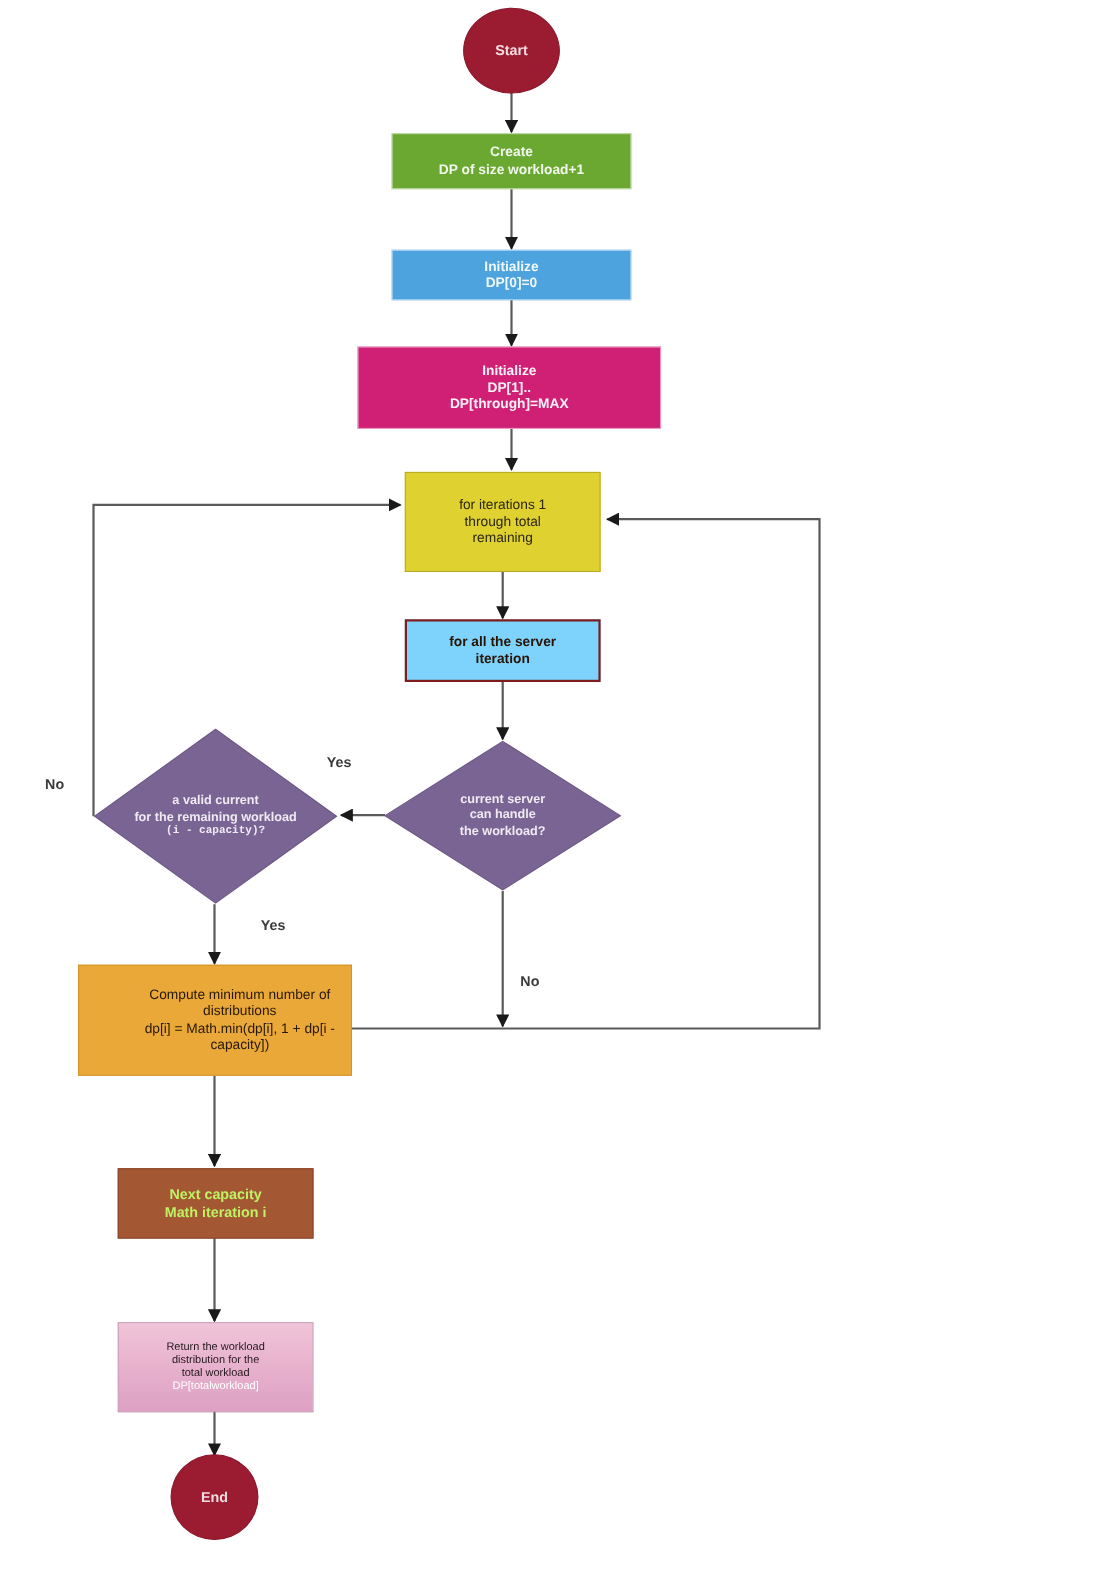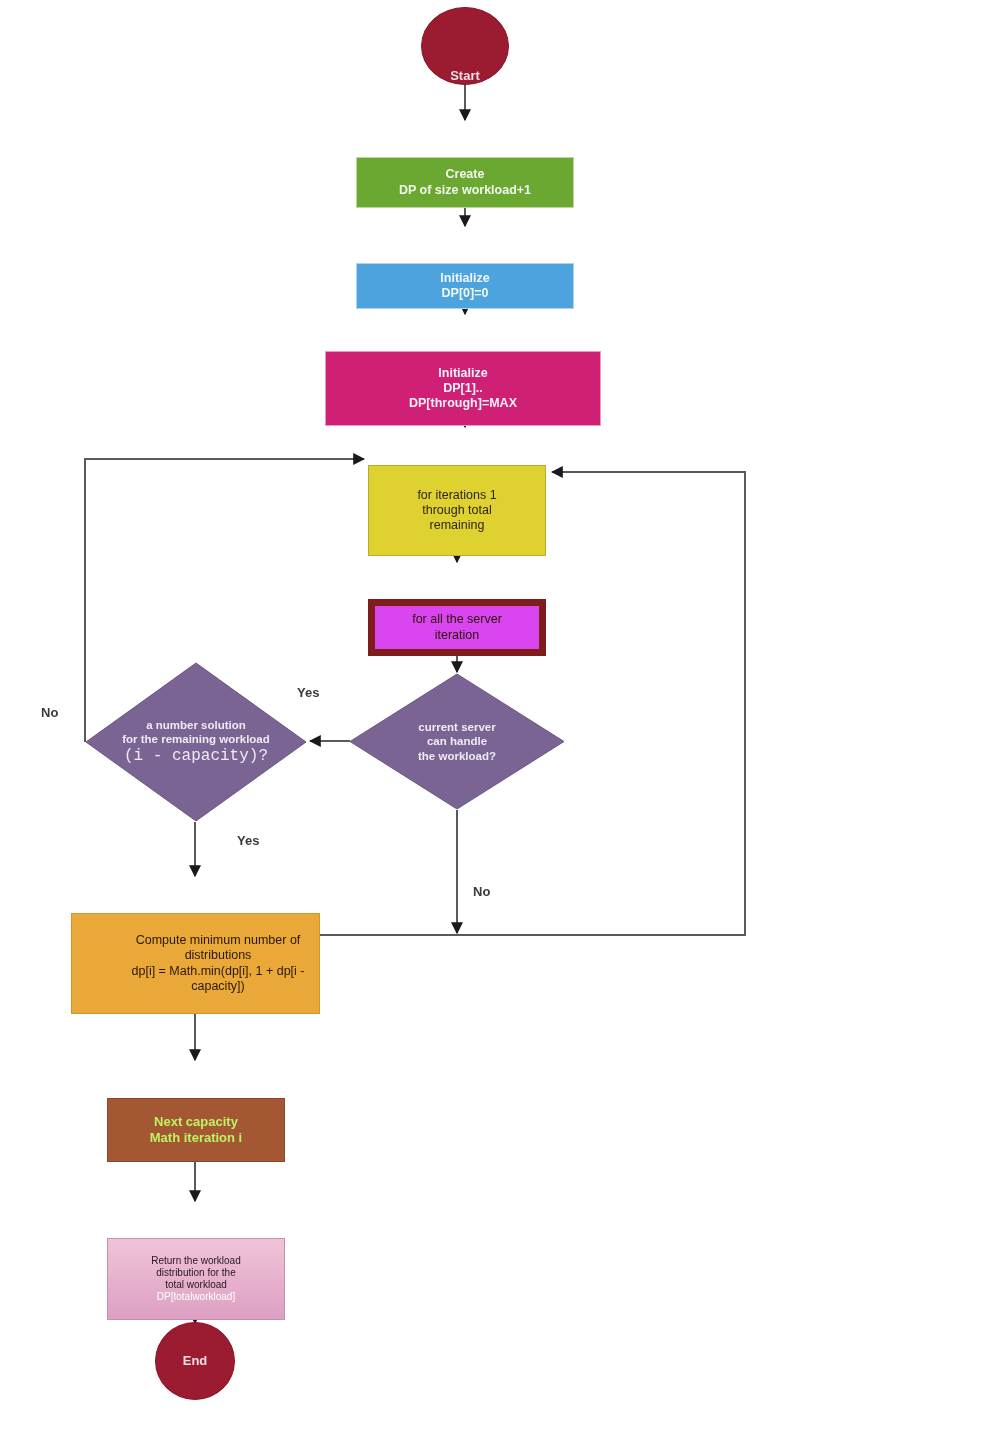--- a/index.html
+++ b/index.html
@@ -42,21 +42,20 @@
     background: #9b1b30;
     color: #f3dde2;
     font-size: 13px;
     font-weight: bold;
     border: 1px solid #8a162a;
   }
   
   .proc {
     border: 1px solid rgba(255,255,255,0.55);
     font-size: 12.5px;
-    margin-top: 36px;
   }
   .proc-green {
     background: #6aa832;
     color: #f2f7ec;
     font-weight: bold;
   }
   .proc-blue {
     background: #4da3dd;
     color: #f0f8fe;
     font-weight: bold;
@@ -66,24 +65,24 @@
     color: #fdf0f6;
     font-weight: bold;
   }
   .proc-yellow {
     background: #dfd130;
     color: #2b2712;
     border: 1px solid #b9ad27;
     font-weight: normal;
   }
   .proc-orange-loop {
-    background: #d946ef;
+    background: #7dd3fc;
     color: #2a1405;
-    border: 7px solid #7f1d1d;
-    font-weight: normal;
+    border: 2px solid #7f1d1d;
+    font-weight: bold;
   }
   .proc-compute {
     background: #eaa838;
     color: #27190a;
     border: 1px solid #d2942c;
     font-weight: normal;
     font-size: 12.5px;
     padding-left: 45px;
   }
   .proc-brown {
@@ -125,22 +124,22 @@
     text-align: center;
     color: #efeaf3;
     font-size: 11.5px;
     font-weight: bold;
     line-height: 1.25;
     padding: 0 6px;
     box-sizing: border-box;
   }
   .mono {
     font-family: "Liberation Mono", "DejaVu Sans Mono", monospace;
-    font-weight: normal;
-    font-size: 16px;
+    font-weight: bold;
+    font-size: 10px;
   }
   
   .edge-label {
     position: absolute;
     font-size: 13px;
     font-weight: bold;
     color: #3a3a3a;
     white-space: nowrap;
   }
   .txt-line { display: block; }
@@ -181,21 +180,21 @@
       <line x1="195" y1="1283" x2="195" y2="1323"></line>
 
       <line x1="457" y1="810" x2="457" y2="933"></line>
 
       <path d="M 85 742 L 85 459 L 364 459"></path>
 
       <path d="M 320 935 L 745 935 L 745 472 L 552 472"></path>
     </g>
   </svg>
 
-  <div class="node terminator" style="left:421px; top:7px; width:88px; height:78px;align-items:flex-end;">
+  <div class="node terminator" style="left:421px; top:7px; width:88px; height:78px;">
     <span>Start</span>
   </div>
 
   <div class="node proc proc-green" style="left:356px; top:121px; width:218px; height:51px;">
     <div>
       <span class="txt-line">Create</span>
       <span class="txt-line">DP of size <b>workload+1</b></span>
     </div>
   </div>
 
@@ -241,21 +240,21 @@
       </div>
     </div>
   </div>
 
   <div class="decision-wrap" style="left:85px; top:662px; width:222px; height:160px;">
     <svg class="decision-shape" viewBox="0 0 222 160" preserveAspectRatio="none" xmlns="http://www.w3.org/2000/svg">
       <polygon points="111,1 221,80 111,159 1,80" fill="#7a6493" stroke="#6b5684" stroke-width="1"></polygon>
     </svg>
     <div class="decision-label">
       <div>
-        <span class="txt-line">a number solution</span>
+        <span class="txt-line">a valid current</span>
         <span class="txt-line">for the remaining workload</span>
         <span class="txt-line mono">(i - capacity)?</span>
       </div>
     </div>
   </div>
 
   <div class="node proc proc-compute" style="left:71px; top:877px; width:249px; height:101px;">
     <div>
       <span class="txt-line">Compute minimum number of</span>
       <span class="txt-line">distributions</span>

